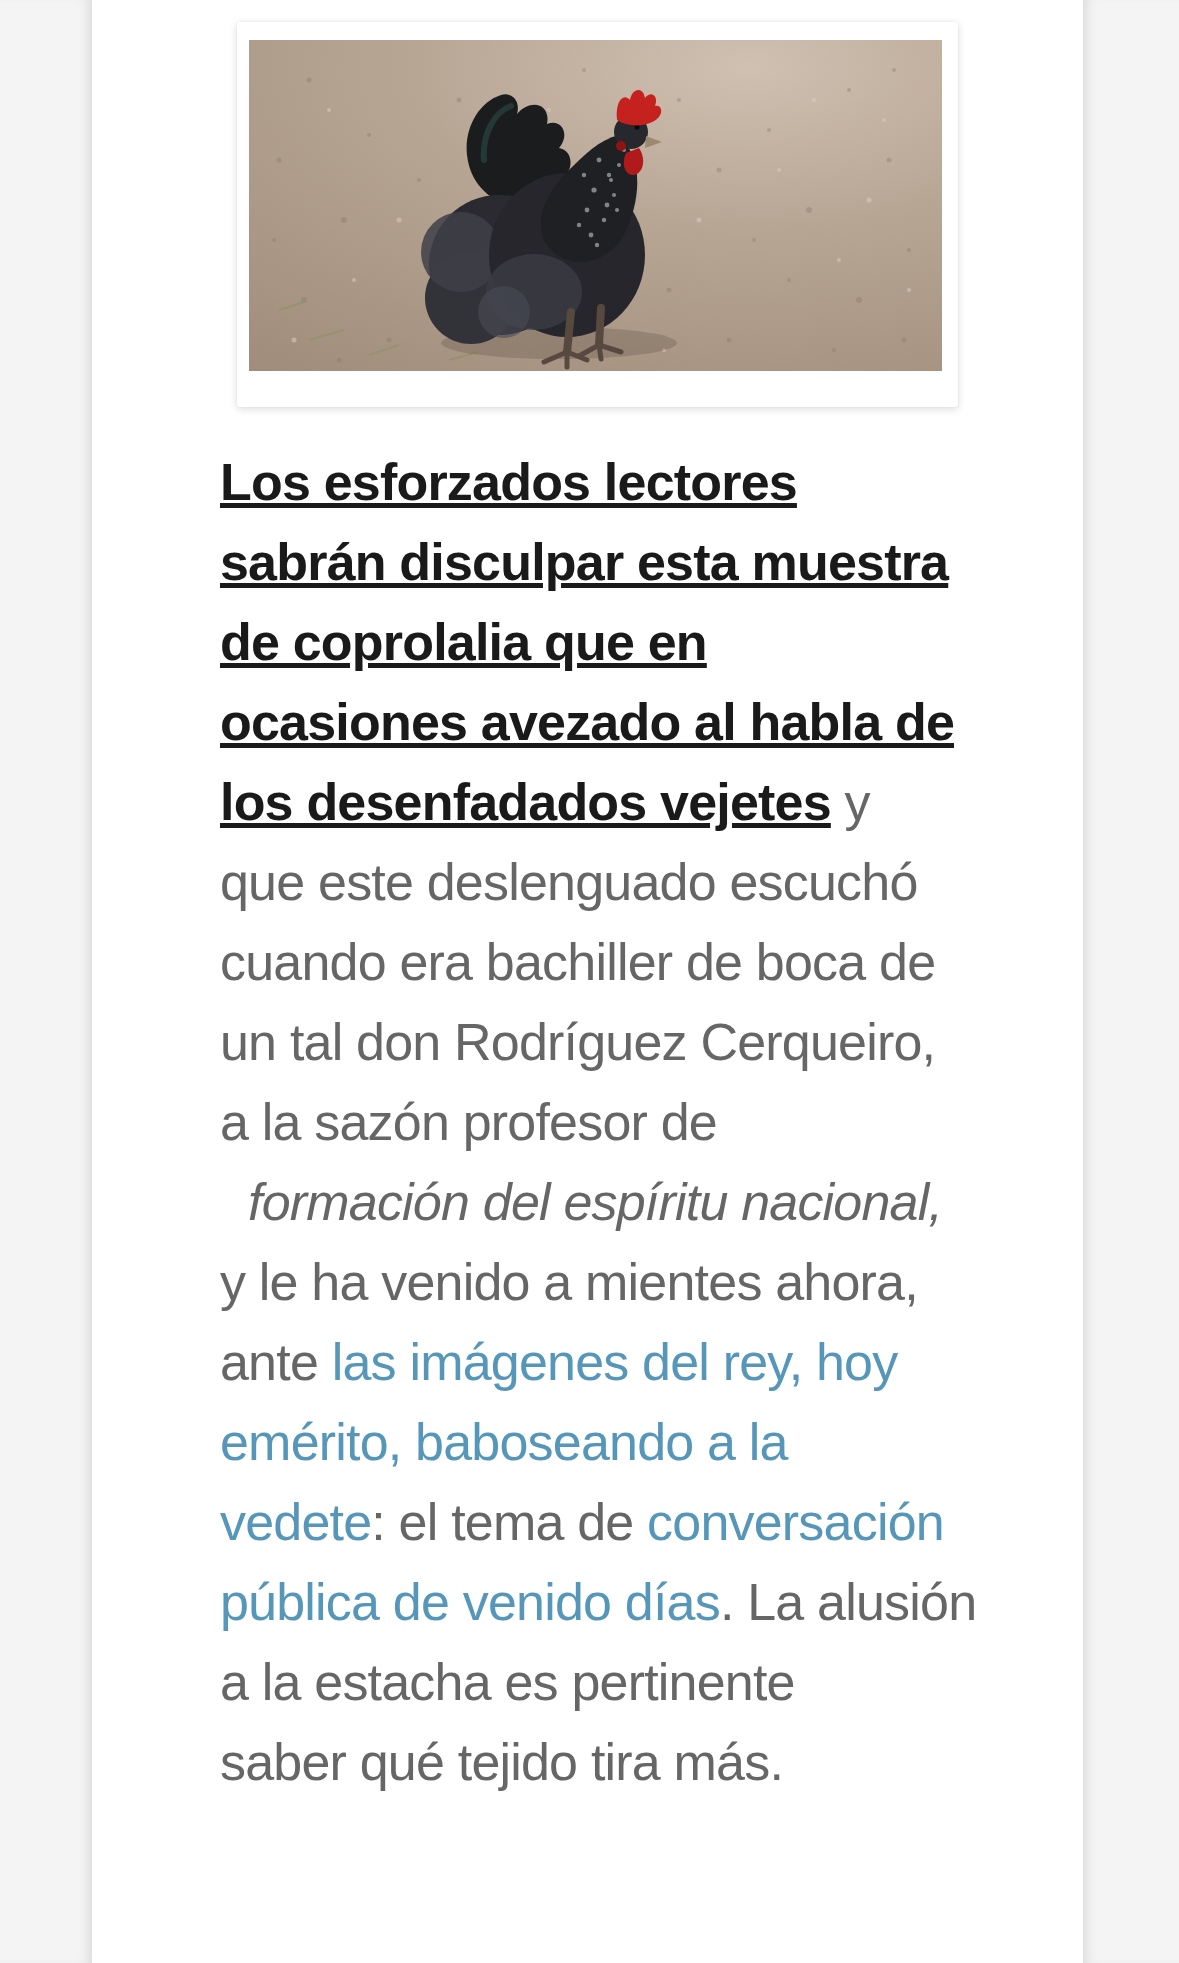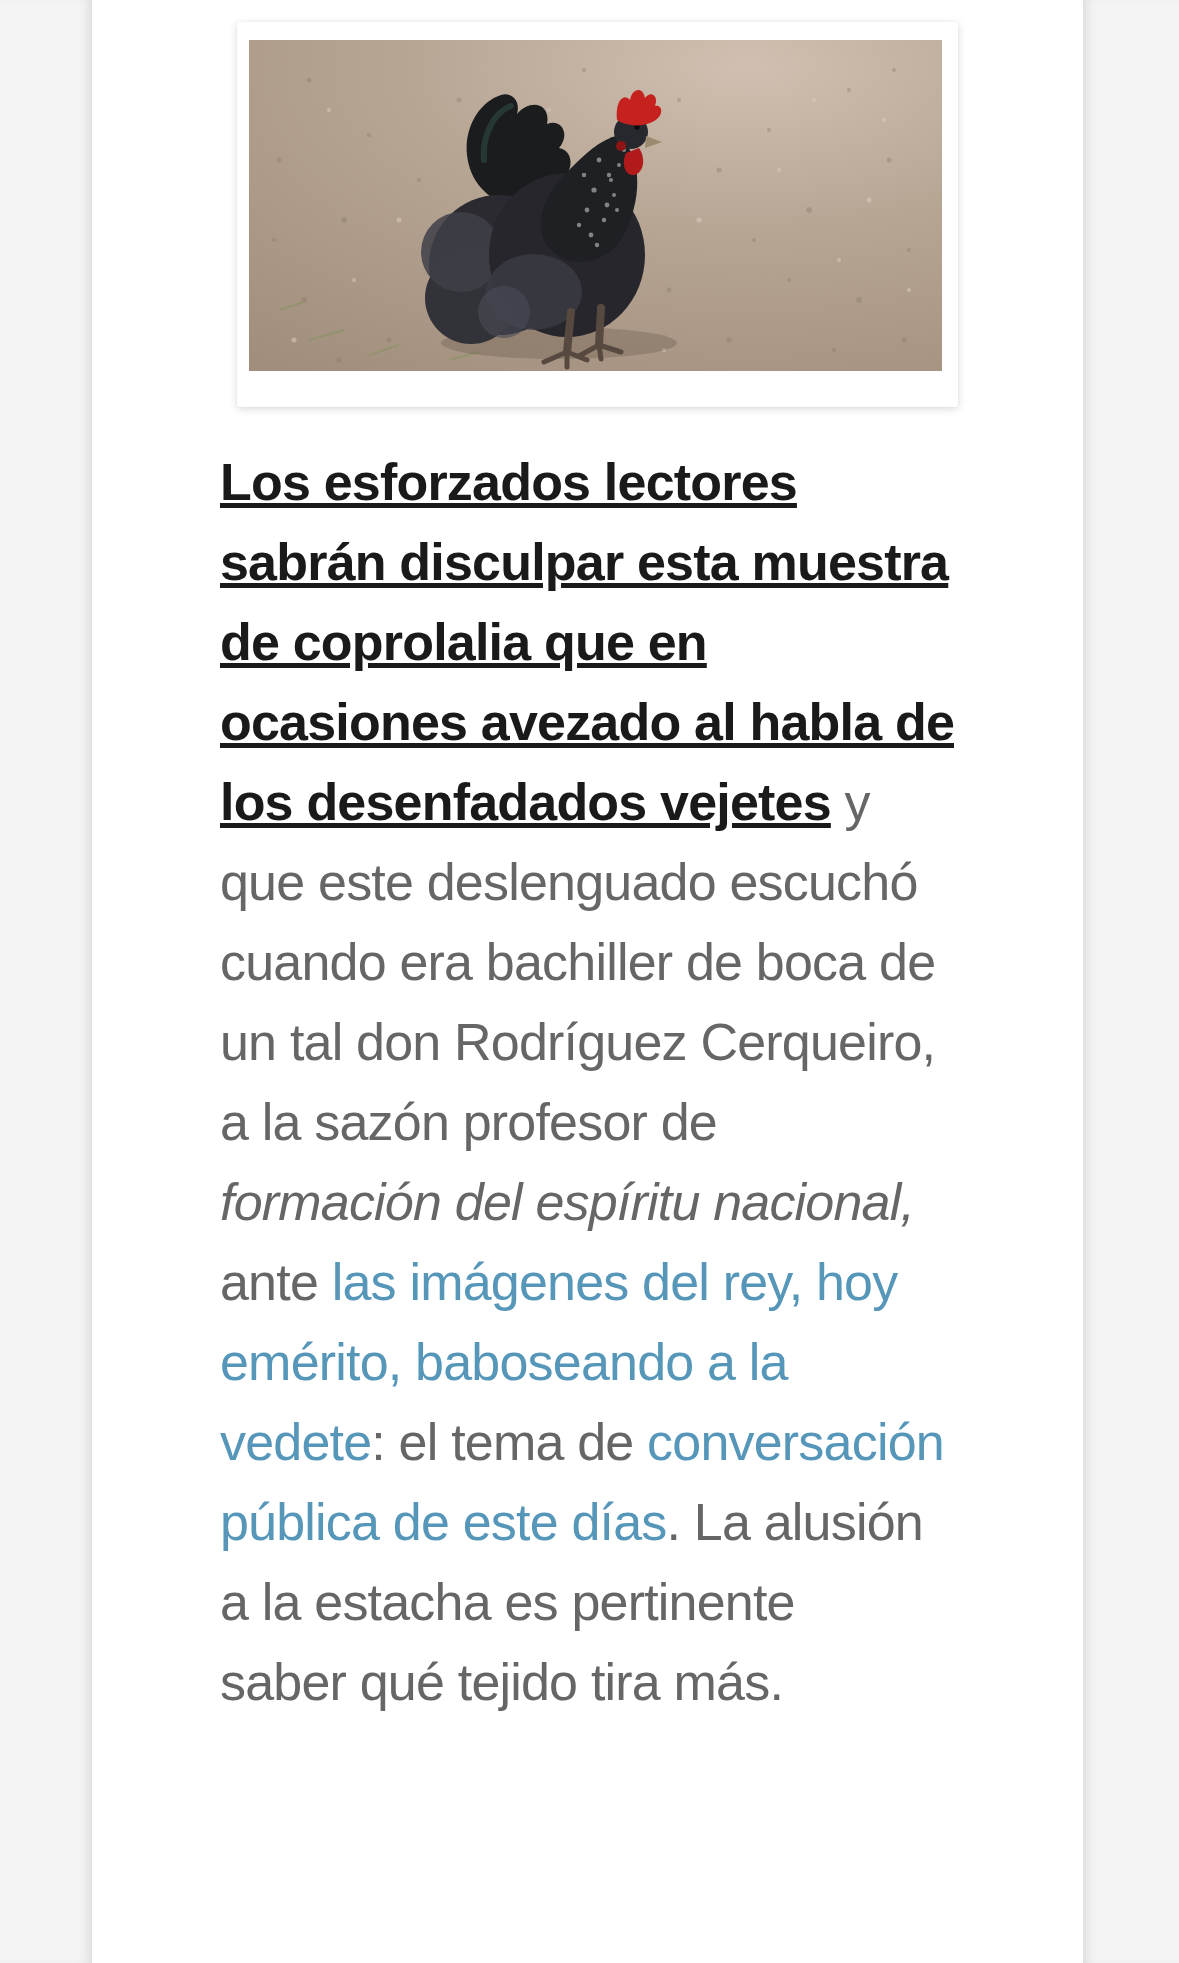--- a/index.html
+++ b/index.html
@@ -45,21 +45,21 @@
     margin:35px 0 0 128px;
     width:840px;
     font-size:52px;
     line-height:80px;
     letter-spacing:-0.8px;
     color:var(--text-body);
   }
   .line{white-space:nowrap;}
   .run-b{font-weight:700;color:var(--text-bold);text-decoration:underline;}
   .run-r{font-weight:400;color:var(--text-body);}
-  .run-i{font-weight:400;font-style:italic;color:var(--text-body);}
+  .run-i{font-weight:400;font-style:italic;color:var(--text-body);margin-left:28px;}
   a.run-l{font-weight:400;color:var(--link);text-decoration:none;cursor:pointer;}
 </style>
 </head>
 <body>
 
 <div class="screen">
   <div class="gutter left"></div>
 
   <div class="content">
 
@@ -198,24 +198,25 @@
         <div class="line"><span class="run-b">Los esforzados lectores</span></div>
         <div class="line"><span class="run-b">sabrán disculpar esta muestra</span></div>
         <div class="line"><span class="run-b">de coprolalia que en</span></div>
         <div class="line"><span class="run-b">ocasiones avezado al habla de</span></div>
         <div class="line"><span class="run-b">los desenfadados vejetes</span><span class="run-r"> y</span></div>
         <div class="line"><span class="run-r">que este deslenguado escuchó</span></div>
         <div class="line"><span class="run-r">cuando era bachiller de boca de</span></div>
         <div class="line"><span class="run-r">un tal don Rodríguez Cerqueiro,</span></div>
         <div class="line"><span class="run-r">a la sazón profesor de</span></div>
         <div class="line"><span class="run-i">formación del espíritu nacional,</span></div>
+        <div class="line"><span class="run-r">y le ha venido a mientes ahora,</span></div>
         <div class="line"><span class="run-r">ante </span><a class="run-l" href="#">las imágenes del rey, hoy</a></div>
         <div class="line"><a class="run-l" href="#">emérito, baboseando a la</a></div>
         <div class="line"><a class="run-l" href="#">vedete</a><span class="run-r">: el tema de </span><a class="run-l" href="#">conversación</a></div>
-        <div class="line"><a class="run-l" href="#">pública de este días</a><span class="run-r">. La alusión</span></div>
+        <div class="line"><a class="run-l" href="#">pública de venido días</a><span class="run-r">. La alusión</span></div>
         <div class="line"><span class="run-r">a la estacha es pertinente</span></div>
         <div class="line"><span class="run-r">saber qué tejido tira más.</span></div>
       </div>
 
   </div>
 
   <div class="gutter right"></div>
 </div>
 
 </body></html>

